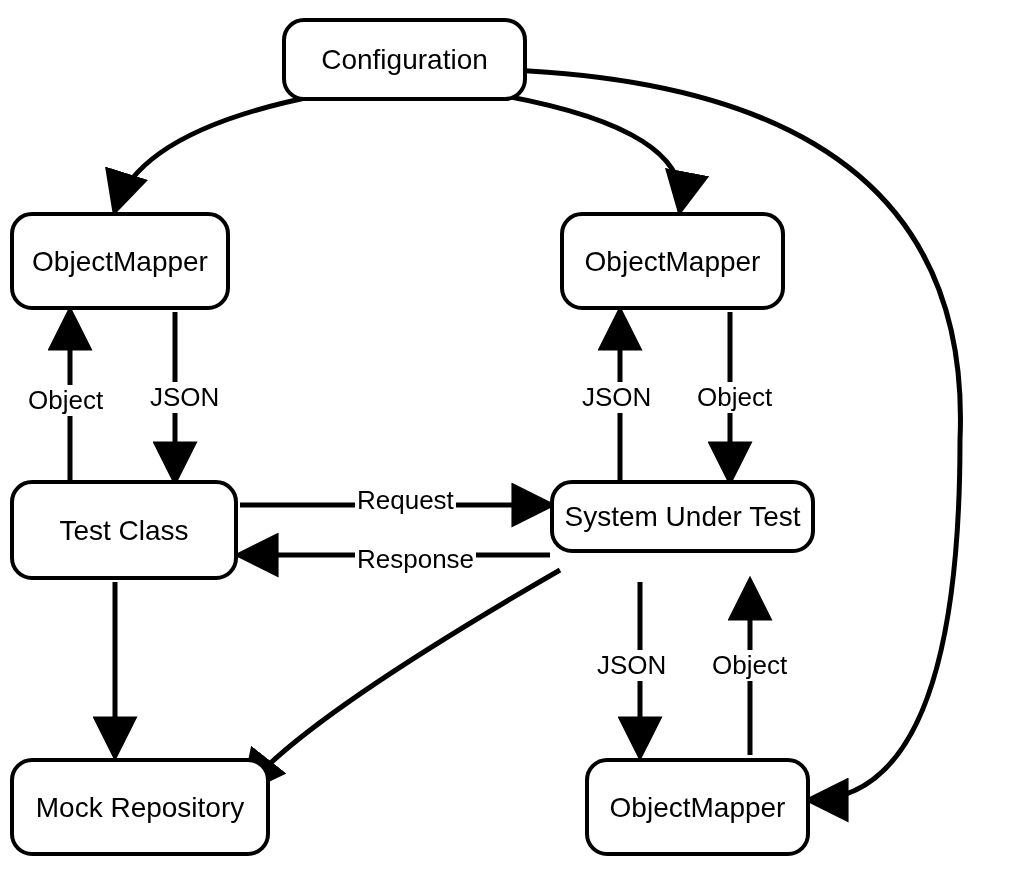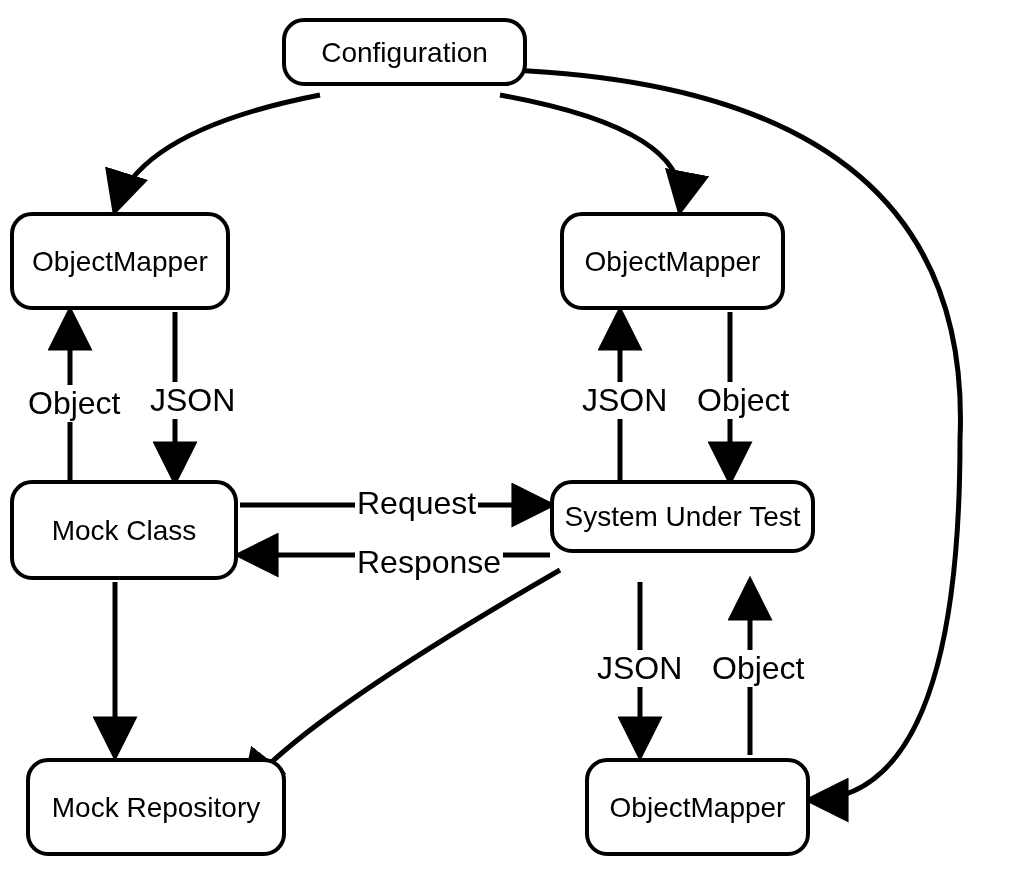--- a/index.html
+++ b/index.html
@@ -21,21 +21,21 @@
     justify-content: center;
     font-size: 28px;
     text-align: center;
     box-sizing: border-box;
     padding: 4px 10px;
     line-height: 1.25;
   }
   .label {
     position: absolute;
     background: #fff;
-    font-size: 32px;
+    font-size: 26px;
     padding: 0 2px;
     white-space: nowrap;
   }
   svg.connectors {
     position: absolute;
     left: 0;
     top: 0;
     width: 1024px;
     height: 880px;
     pointer-events: none;
@@ -69,33 +69,33 @@
     <line x1="750" y1="755" x2="750" y2="582" marker-end="url(#arrow)"></line>
 
     <path d="M510,70 Q975,90 960,440 Q960,800 810,800" marker-end="url(#arrow)"></path>
 
     <path d="M115,582 Q115,720 115,755" marker-end="url(#arrow)"></path>
 
     <path d="M560,570 Q300,720 245,790" marker-end="url(#arrow)"></path>
   </g>
 </svg>
 
-<div class="node" style="left:282px; top:18px; width:245px; height:68px;">Configuration</div>
+<div class="node" style="left:282px; top:18px; width:245px; height:83px;">Configuration</div>
 
 <div class="node" style="left:10px; top:212px; width:220px; height:98px;">ObjectMapper</div>
 
 <div class="node" style="left:560px; top:212px; width:225px; height:98px;">ObjectMapper</div>
 
-<div class="node" style="left:10px; top:480px; width:228px; height:100px;">Mock Class</div>
+<div class="node" style="left:10px; top:480px; width:228px; height:100px;">Test Class</div>
 
 <div class="node" style="left:550px; top:480px; width:265px; height:73px;">System Under Test</div>
 
 <div class="node" style="left:585px; top:758px; width:225px; height:98px;">ObjectMapper</div>
 
-<div class="node" style="left:10px; top:758px; width:260px; height:98px;margin-left:16px;">Mock Repository</div>
+<div class="node" style="left:10px; top:758px; width:260px; height:98px;">Mock Repository</div>
 
 <span class="label" style="left:26px;  top:385px;">Object</span>
 <span class="label" style="left:148px; top:382px;">JSON</span>
 
 <span class="label" style="left:580px; top:382px;">JSON</span>
 <span class="label" style="left:695px; top:382px;">Object</span>
 
 <span class="label" style="left:355px; top:485px;">Request</span>
 <span class="label" style="left:355px; top:544px;">Response</span>
 

